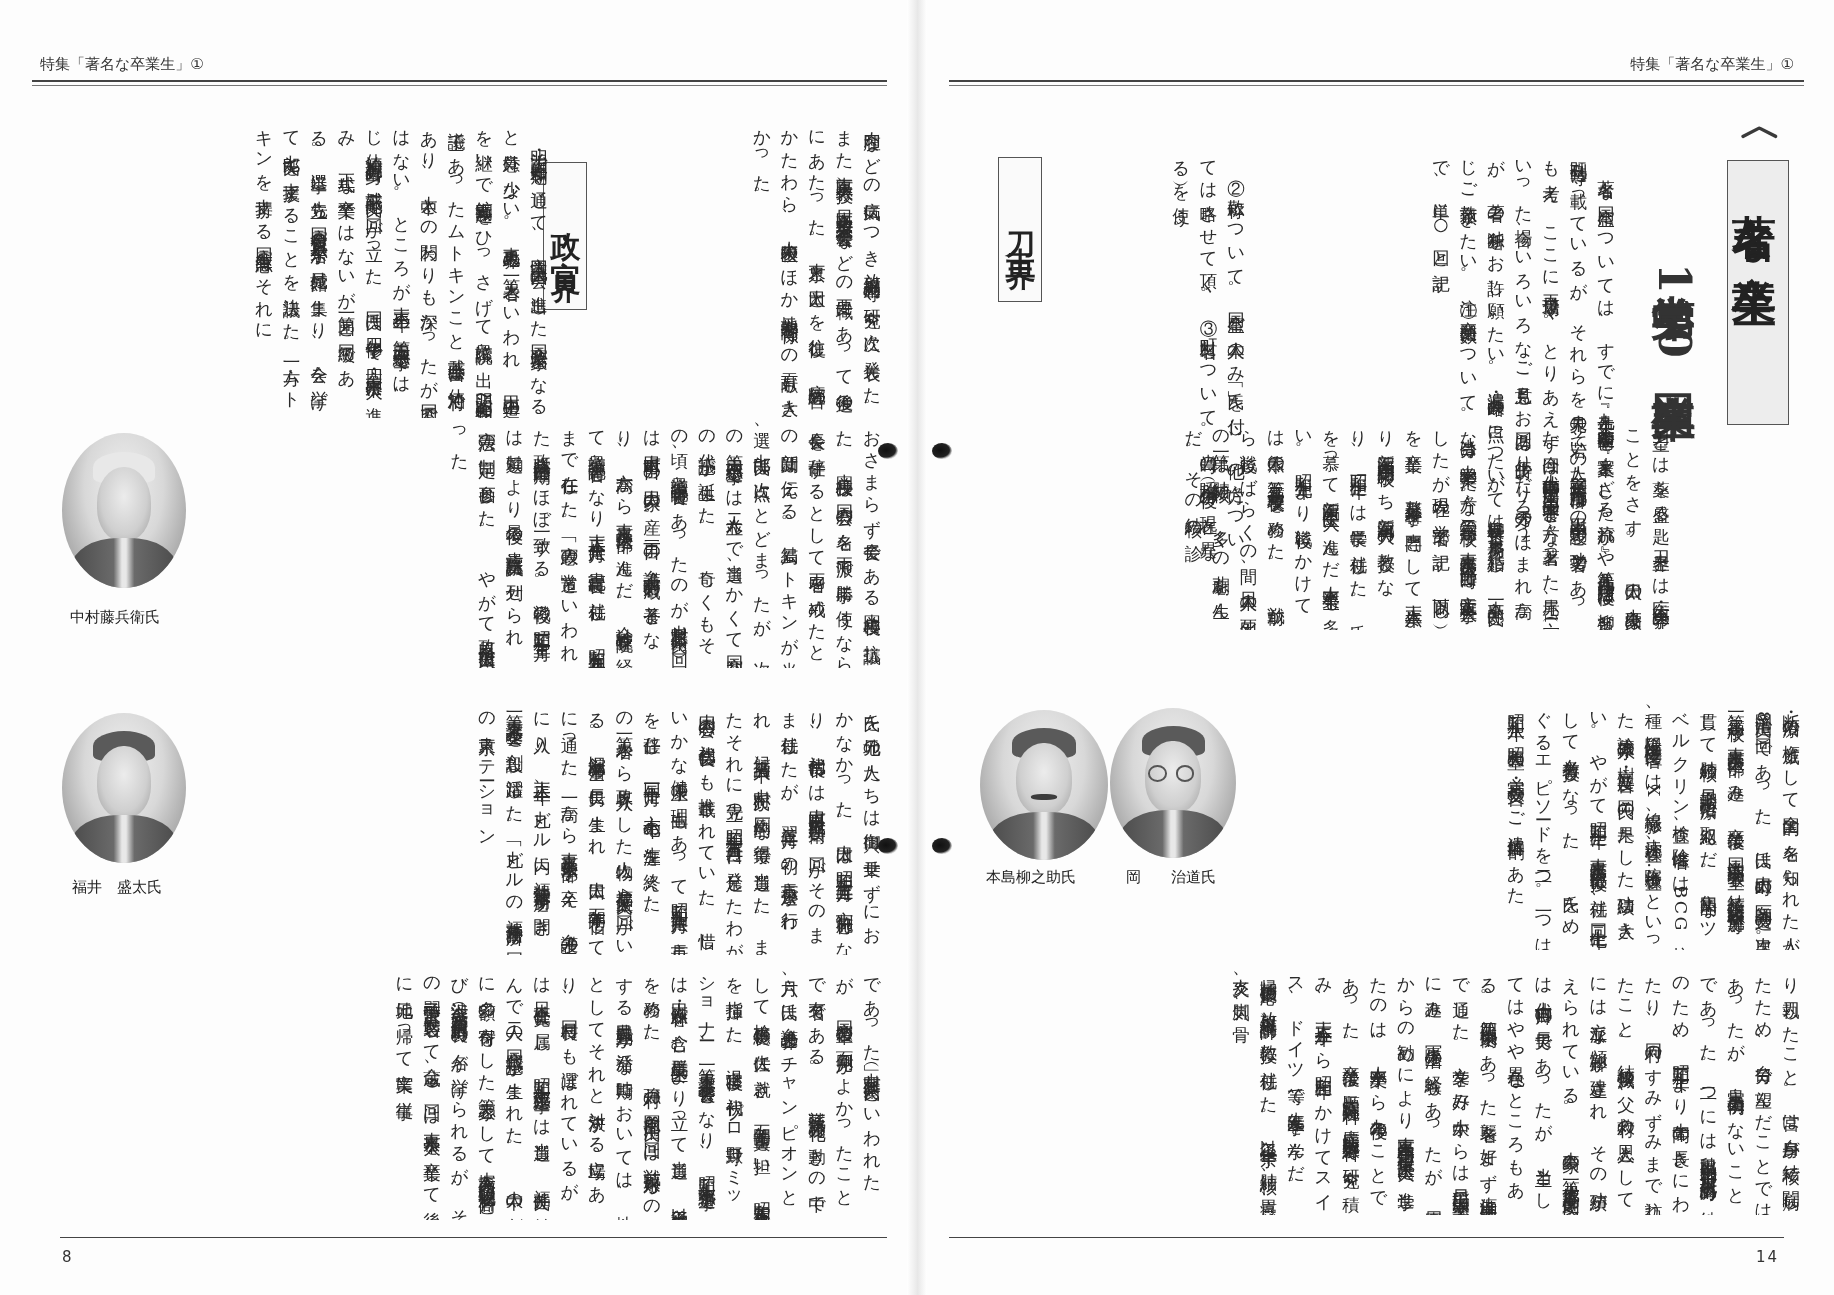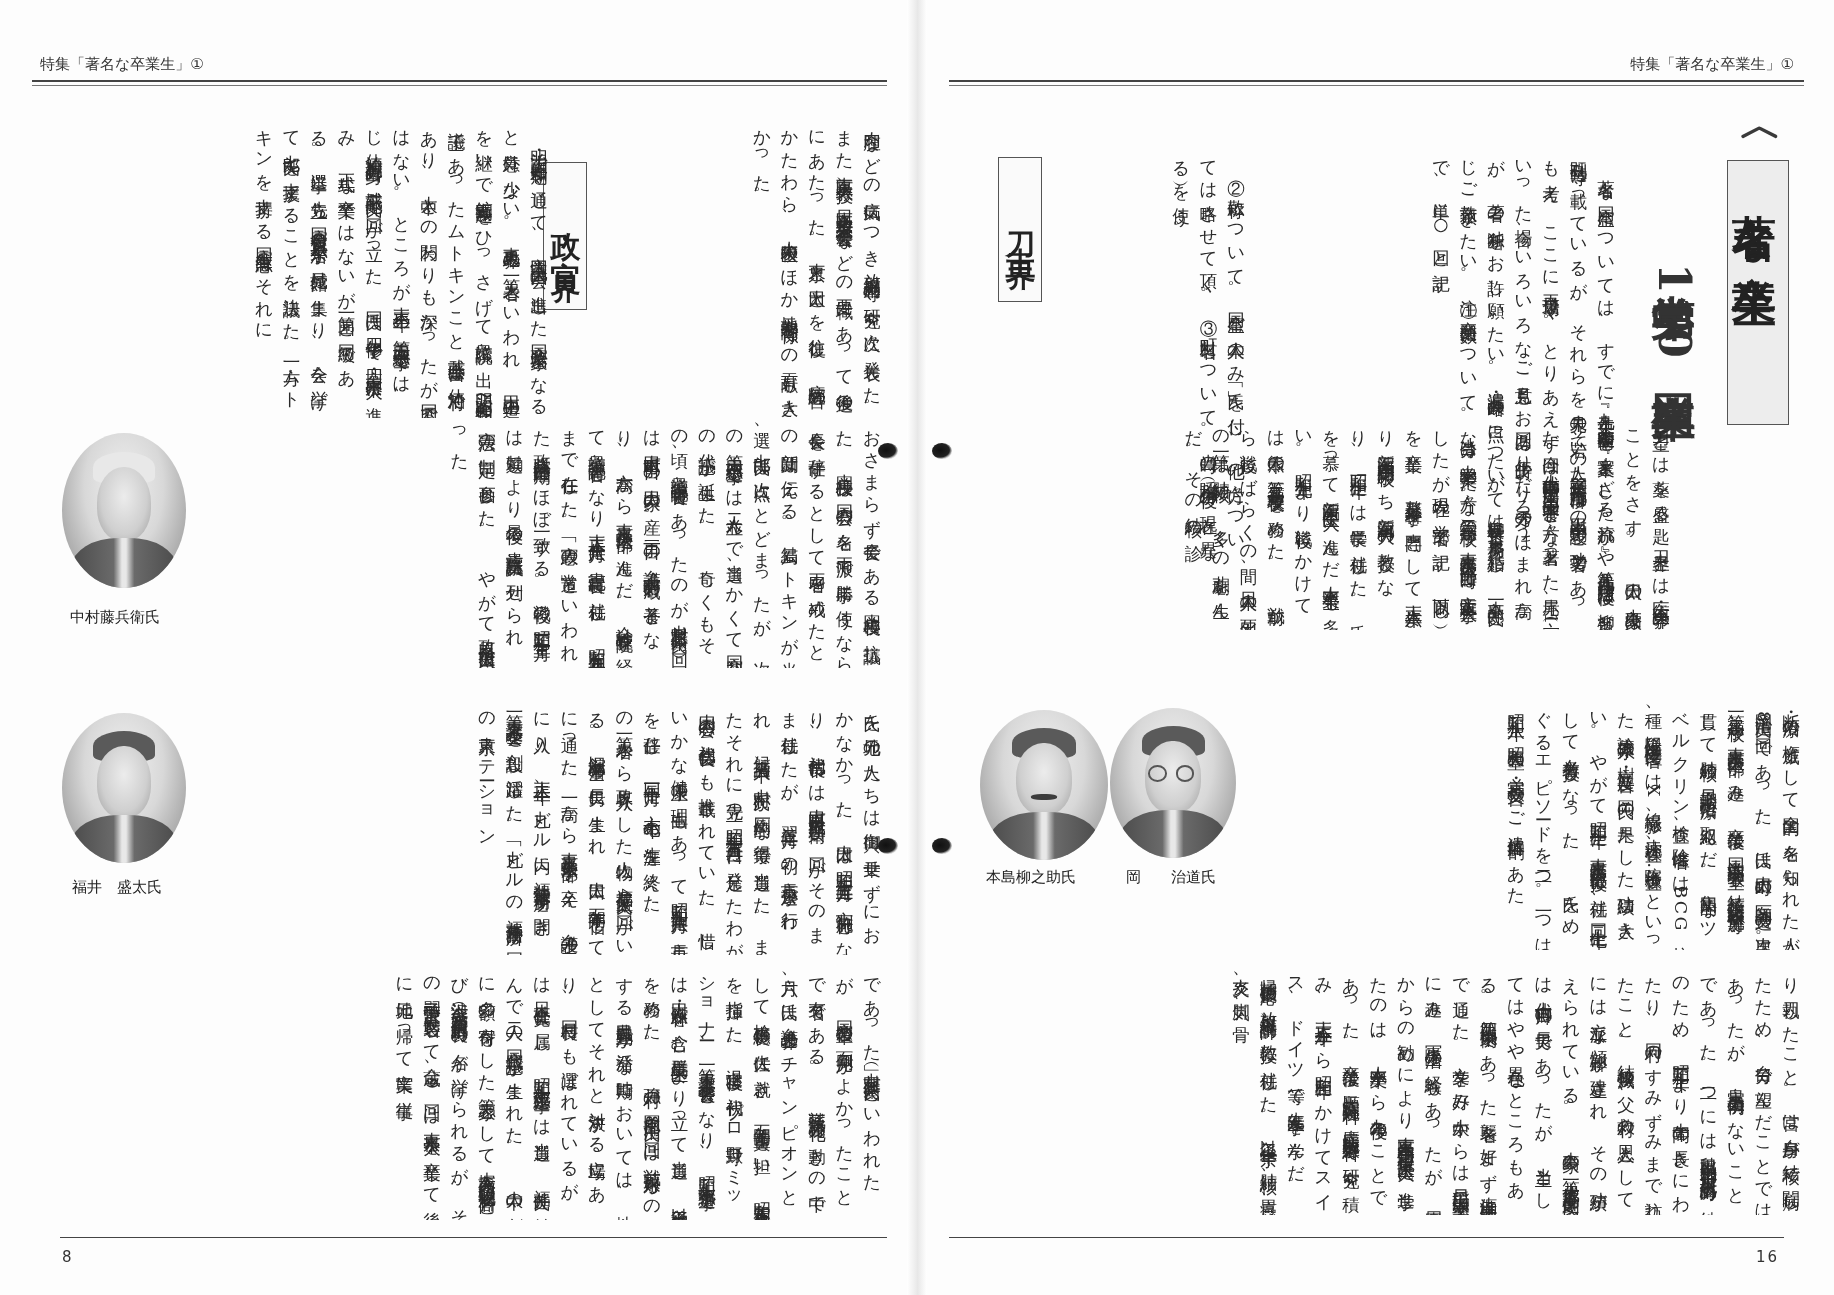--- a/index.html
+++ b/index.html
@@ -150,21 +150,21 @@
 
     <div class="tier r-low-a">
       <p>断・治療の権威として全国的に名を知られた人が岡治道氏（8回）であった。氏は太田町の医師岡文造の次男。第一高等学校、東京帝大医学部に進み、卒業後は同大学病理学教室、結核予防会結核研究所等で、一貫して肺結核の早期診断・治療に取組んだ。集団的なツベルクリン検査、陰性者にはBCG接種、疑陽性者・陽性者にはX線撮影、赤沈検査、喀痰検査…といった診療体系の樹立・普及に岡氏の果たした功績は大きい。やがて昭和二十一年に東京帝大医学部教授に就任、同二十七年に退官して名誉教授となった。　氏をめぐるエピソードを二つ。一つは昭和二十八年、昭和天皇の弟宮・秩父宮のご遺体解剖にあた</p>
     </div>
 
     <div class="tier r-bot">
       <p>り執刀したこと。宮は自身が結核で闘病したため、自分で望んだことではあったが、皇室史上前例のないことであった。二つには秋田県由利郡笹子村（現鳥海町）の結核予防・治療のため、昭和二十一年より十年間の長きにわたり、同村のすみずみまで訪れたこと。結核撲滅の父、救村の恩人として昭和三十年には立派な頌彰碑が建立され、その功績が讃えられている。　本島家の第十一代本島柳之助氏（9回）は十代自卿の長男であったが、当主としてはやや異色なところもある。第四代以来例であった襲名を好まず生涯柳之助で通した。文学を好み太中からは早稲田大学文学部に進み、軍隊生活の経験もあったが、周囲からの勧めにより東京医学専門学校（現東京医大）に進学したのは、太中卒業から九年後のことであった。卒業後は順天堂病院外科、慶応病院放射線科で研究を積み、大正十五年から昭和三年にかけてスイス、ドイツ等で先進医学を学んだ。　帰朝後慶応の放射線科講師、教授に就任した。以後二十年余、肺結核、胃癌、気管支炎、脚気、骨</p>
     </div>
 
     <div class="foot-rule"></div>
-    <div class="folio">16</div>
+    <div class="folio">14</div>
   </div>
 
   <div class="portrait p-motojima">
     <div class="hair"></div>
     <div class="face"></div>
     <div class="mustache"></div>
     <div class="body"></div>
   </div>
   <div class="caption c-motojima">本島柳之助氏</div>
 

